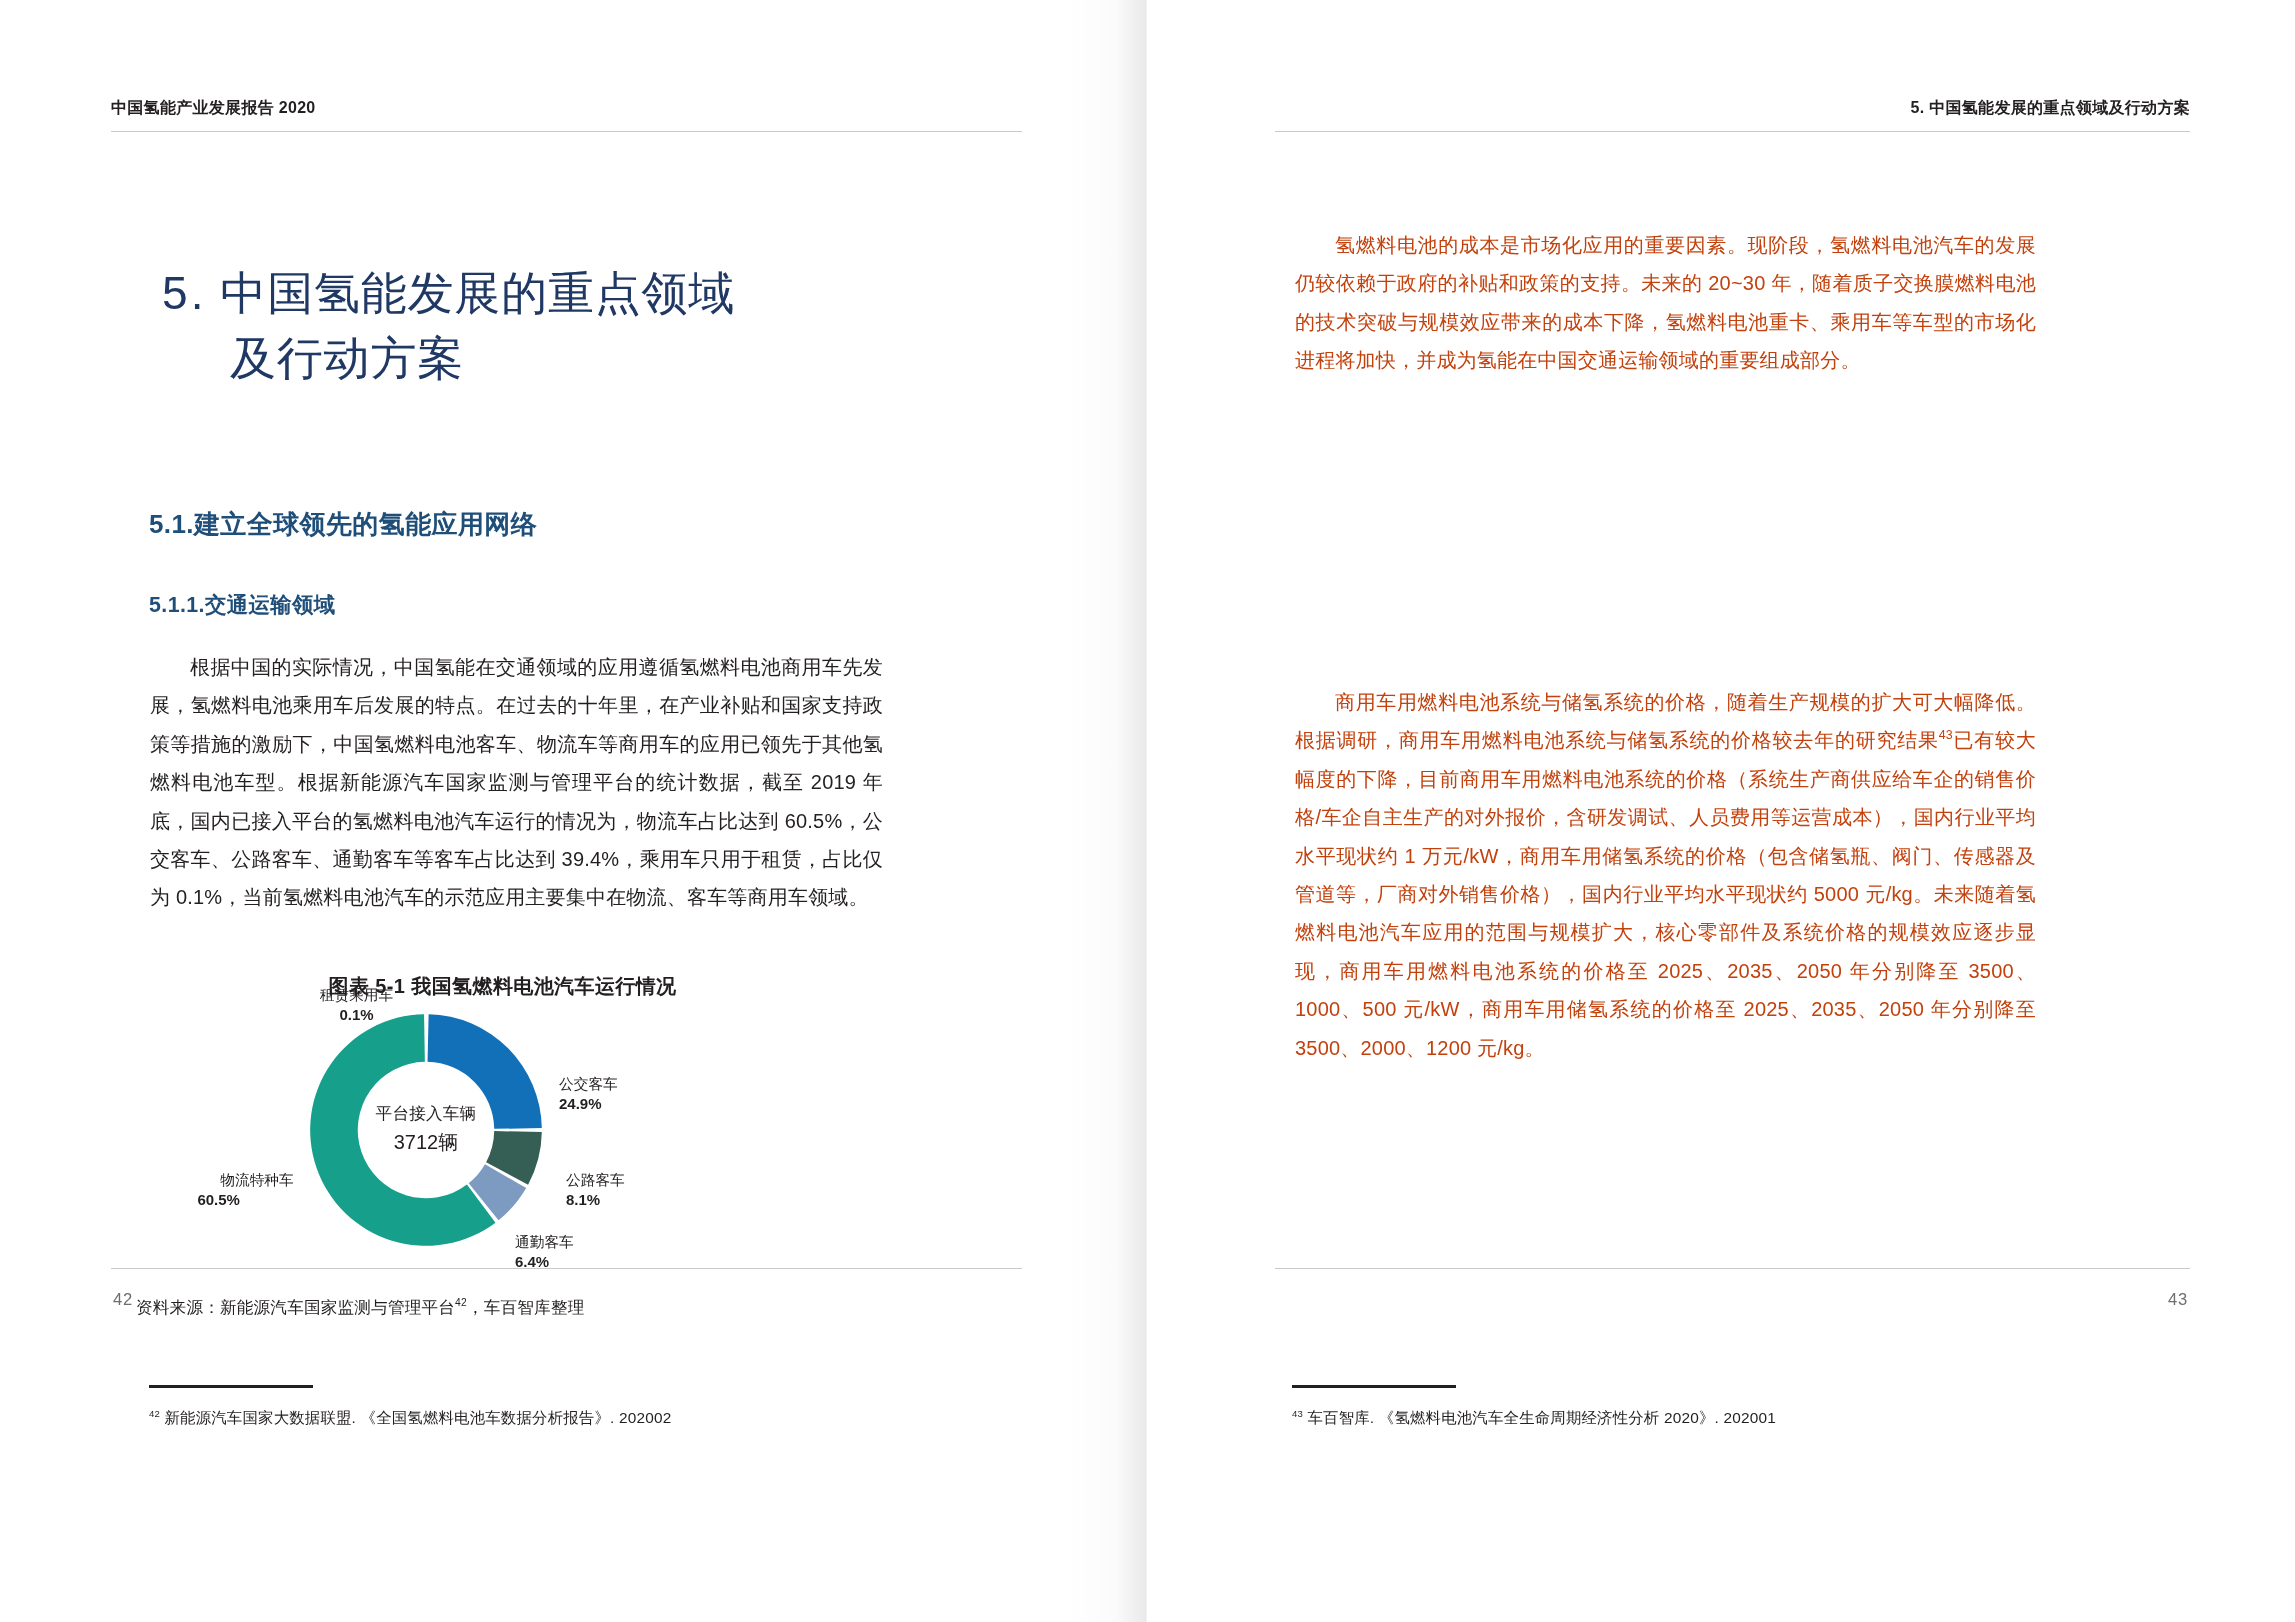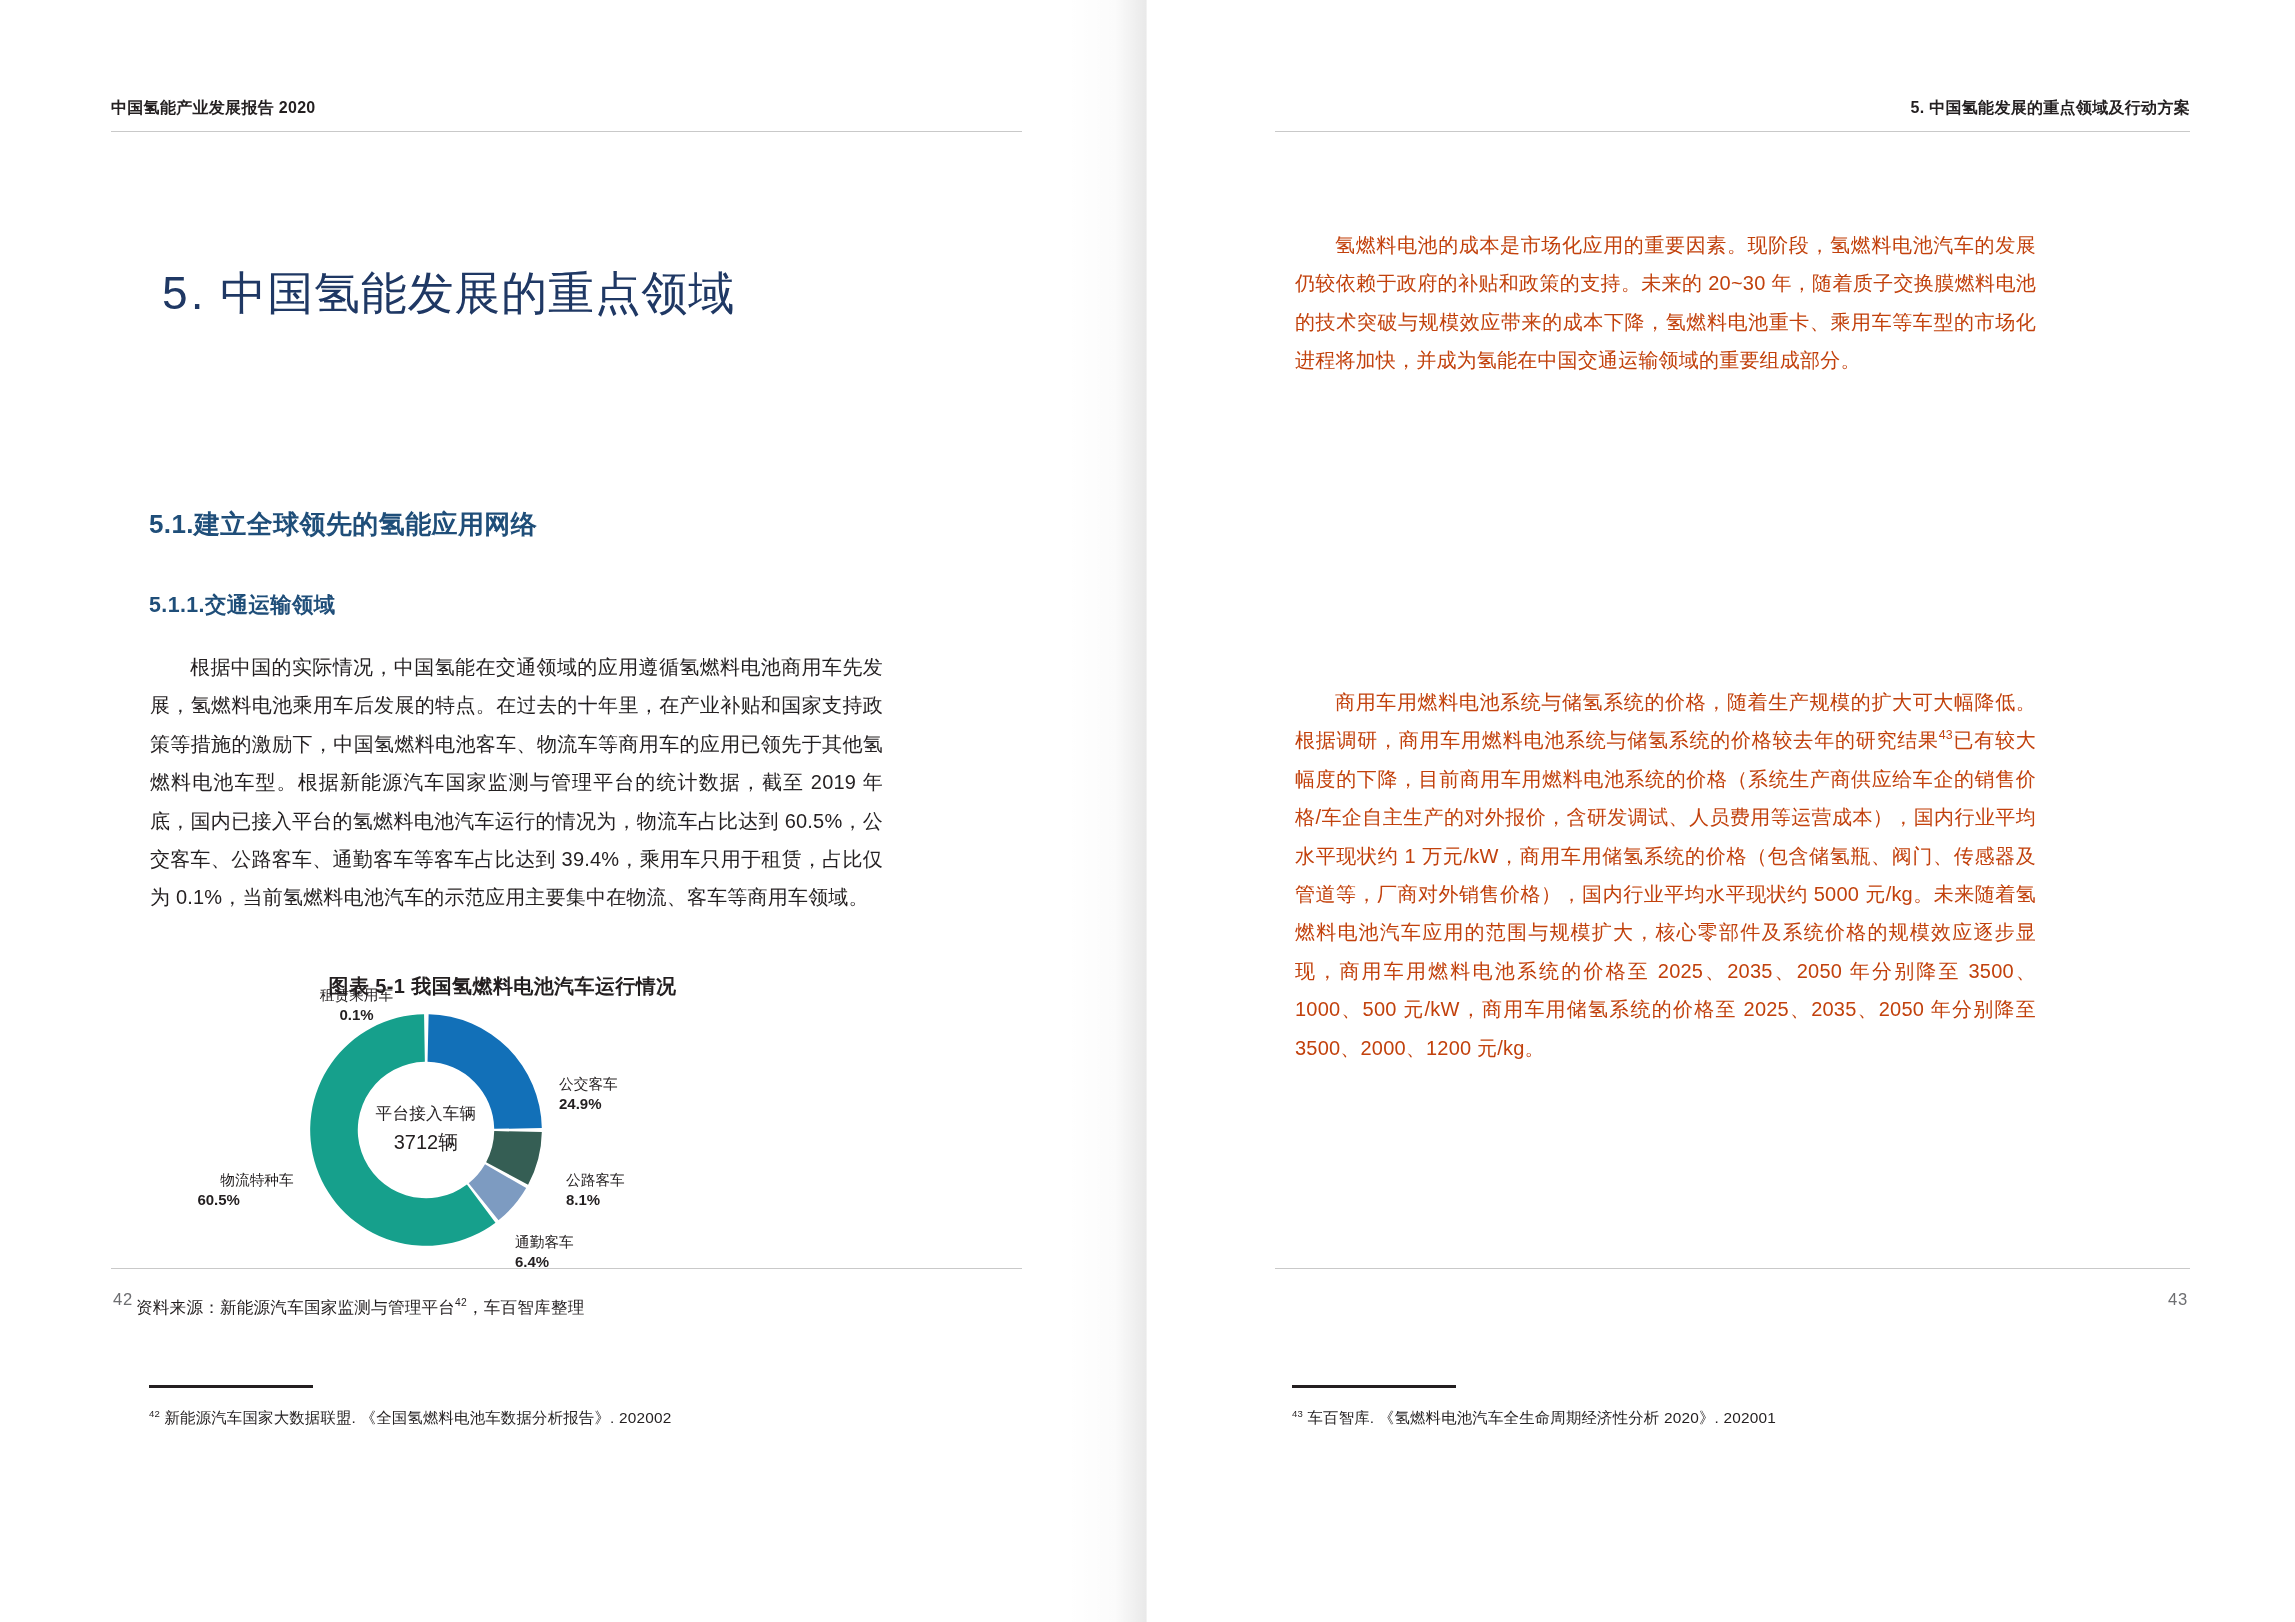--- a/index.html
+++ b/index.html
@@ -250,20 +250,21 @@
 <div id="spread">
 
   <div class="page left">
 
     <div class="runhead">中国氢能产业发展报告 2020</div>
     <div class="headrule"></div>
 
     <div class="chapter-title">
       <span class="num">5.</span>
       <span>中国氢能发展的重点领域</span>
+      <span class="l2">及行动方案</span>
     </div>
 
     <div class="h2">5.1.建立全球领先的氢能应用网络</div>
     <div class="h3">5.1.1.交通运输领域</div>
 
     <div class="body-col b1">
       <p>根据中国的实际情况，中国氢能在交通领域的应用遵循氢燃料电池商用车先发展，氢燃料电池乘用车后发展的特点。在过去的十年里，在产业补贴和国家支持政策等措施的激励下，中国氢燃料电池客车、物流车等商用车的应用已领先于其他氢燃料电池车型。根据新能源汽车国家监测与管理平台的统计数据，截至 2019 年底，国内已接入平台的氢燃料电池汽车运行的情况为，物流车占比达到 60.5%，公交客车、公路客车、通勤客车等客车占比达到 39.4%，乘用车只用于租赁，占比仅为 0.1%，当前氢燃料电池汽车的示范应用主要集中在物流、客车等商用车领域。</p>
     </div>
 
     <div class="fig-wrap">

